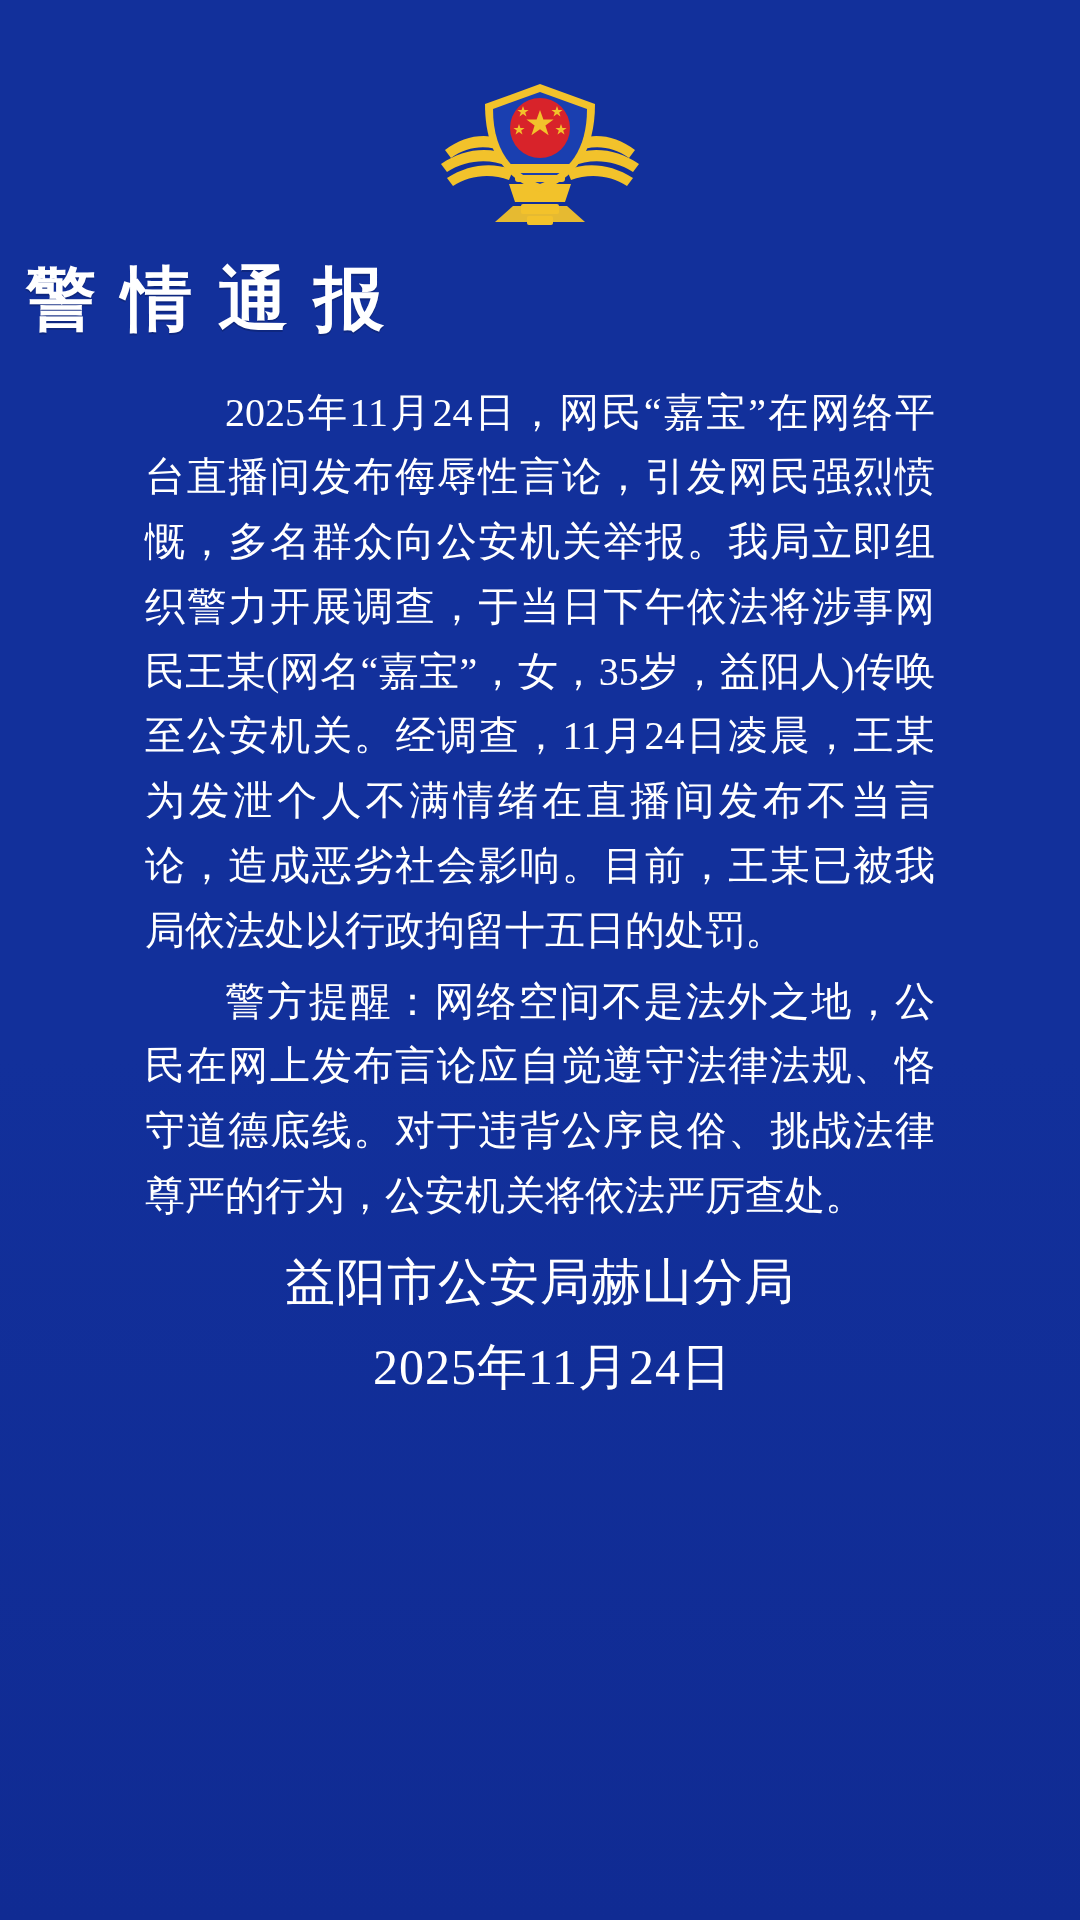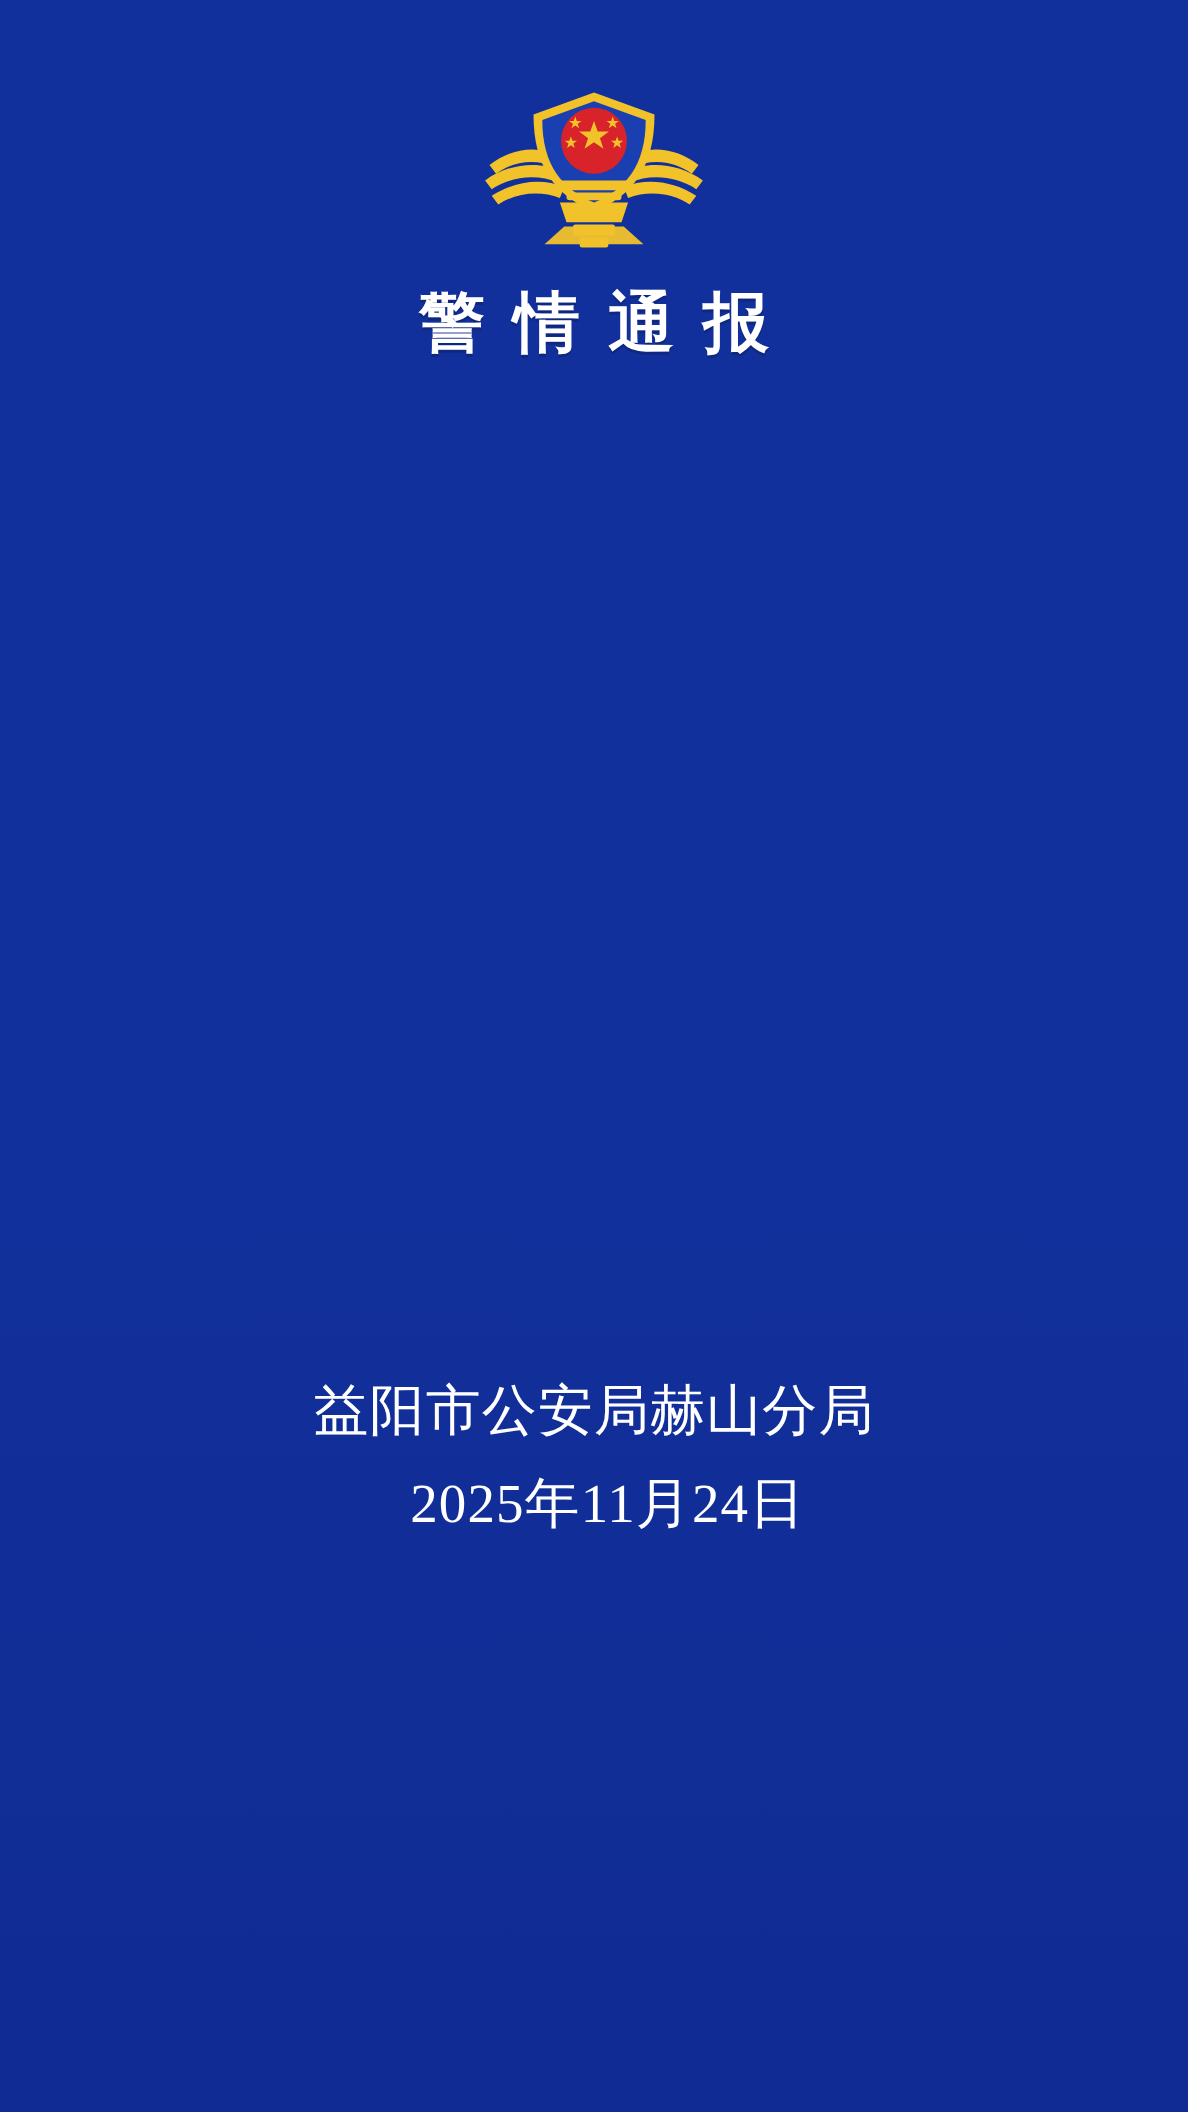--- a/index.html
+++ b/index.html
@@ -32,22 +32,22 @@
     width: 210px;
     height: 165px;
     position: relative;
   }
   .emblem svg {
     display: block;
   }
   
   .title {
     margin-top: 26px;
-    text-align: center;
-    font-size: 60px;
+    text-align: left;
+    font-size: 70px;
     line-height: 1.05;
     font-weight: 700;
     letter-spacing: 26px;
     text-indent: 26px;
     font-family: "Liberation Serif", "DejaVu Serif", serif;
     color: #ffffff;
     text-shadow: 0 2px 0 rgba(0,0,0,0.18);
   }
   
   .body-text {
@@ -124,20 +124,22 @@
 
         <rect x="72" y="92" width="66" height="9" rx="3" fill="#f2c22b"></rect>
         <rect x="80" y="103" width="50" height="7" rx="3" fill="#f2c22b"></rect>
       </svg>
     </div>
   </div>
 
   <div class="title">警情通报</div>
 
   <div class="body-text">
+    <p>2025年11月24日，网民“嘉宝”在网络平台直播间发布侮辱性言论，引发网民强烈愤慨，多名群众向公安机关举报。我局立即组织警力开展调查，于当日下午依法将涉事网民王某(网名“嘉宝”，女，35岁，益阳人)传唤至公安机关。经调查，11月24日凌晨，王某为发泄个人不满情绪在直播间发布不当言论，造成恶劣社会影响。目前，王某已被我局依法处以行政拘留十五日的处罚。</p>
+    <p>警方提醒：网络空间不是法外之地，公民在网上发布言论应自觉遵守法律法规、恪守道德底线。对于违背公序良俗、挑战法律尊严的行为，公安机关将依法严厉查处。</p>
   </div>
 
   <div class="signature">
     <div class="org">益阳市公安局赫山分局</div>
     <div class="date">2025年11月24日</div>
   </div>
 
 </div>
 
 </body></html>

